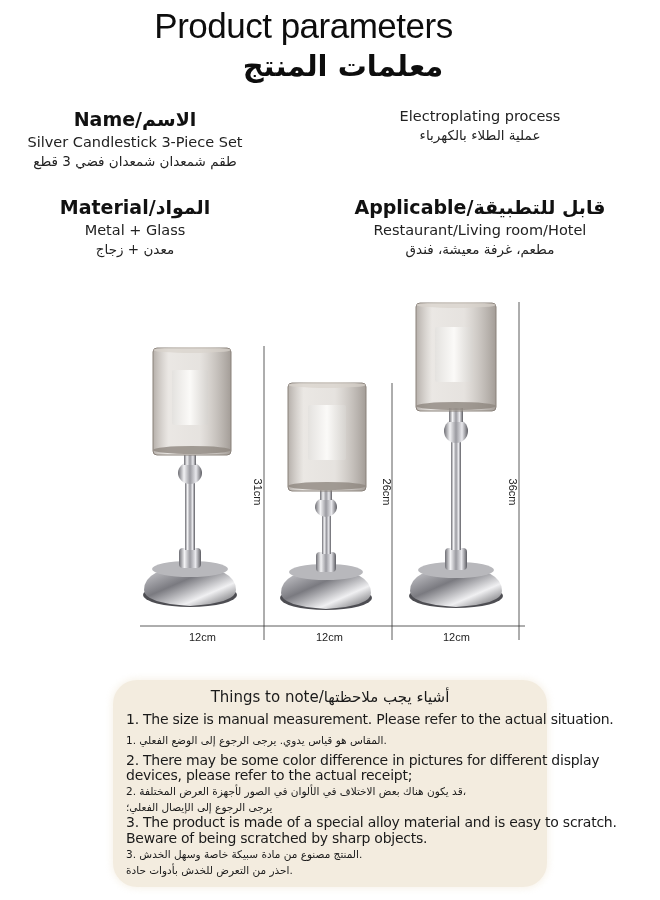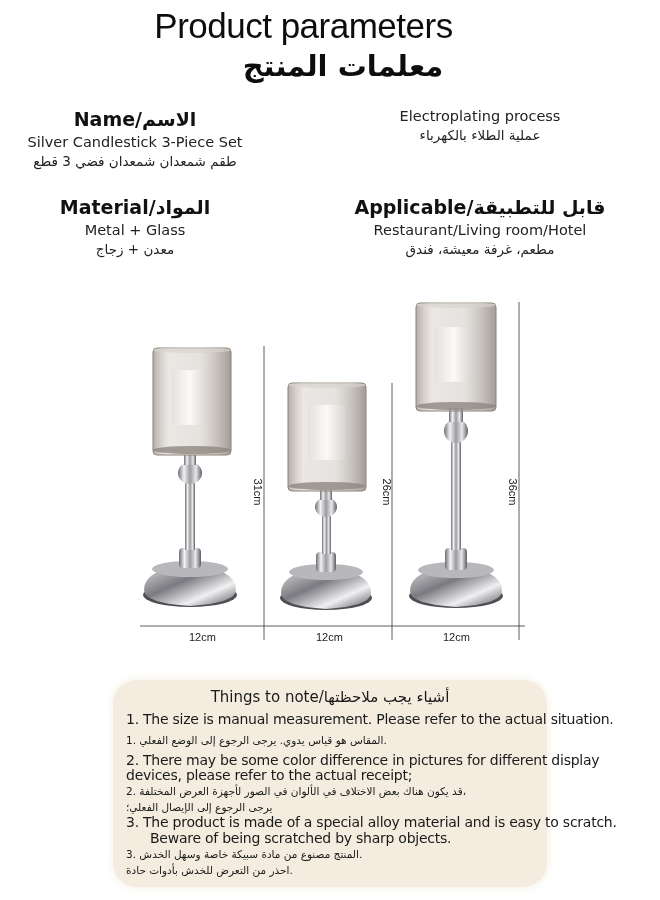--- a/index.html
+++ b/index.html
@@ -178,16 +178,16 @@
 
 <div class="notes">
   <div class="notes-title">Things to note/أشياء يجب ملاحظتها</div>
   <div class="line" style="top:32px;">1. The size is manual measurement. Please refer to the actual situation.</div>
   <div class="line ar" style="top:53px;">1. المقاس هو قياس يدوي. يرجى الرجوع إلى الوضع الفعلي.</div>
   <div class="line" style="top:73px;">2. There may be some color difference in pictures for different display</div>
   <div class="line" style="top:88px;">devices, please refer to the actual receipt;</div>
   <div class="line ar" style="top:104px;">2. قد يكون هناك بعض الاختلاف في الألوان في الصور لأجهزة العرض المختلفة،</div>
   <div class="line ar" style="top:120px;">يرجى الرجوع إلى الإيصال الفعلي؛</div>
   <div class="line" style="top:135px;">3. The product is made of a special alloy material and is easy to scratch.</div>
-  <div class="line" style="top:151px;margin-left:24px;">Beware of being scratched by sharp objects.</div>
+  <div class="line" style="top:151px;">Beware of being scratched by sharp objects.</div>
   <div class="line ar" style="top:167px;">3. المنتج مصنوع من مادة سبيكة خاصة وسهل الخدش.</div>
   <div class="line ar" style="top:183px;">احذر من التعرض للخدش بأدوات حادة.</div>
 </div>
 
 </body></html>

